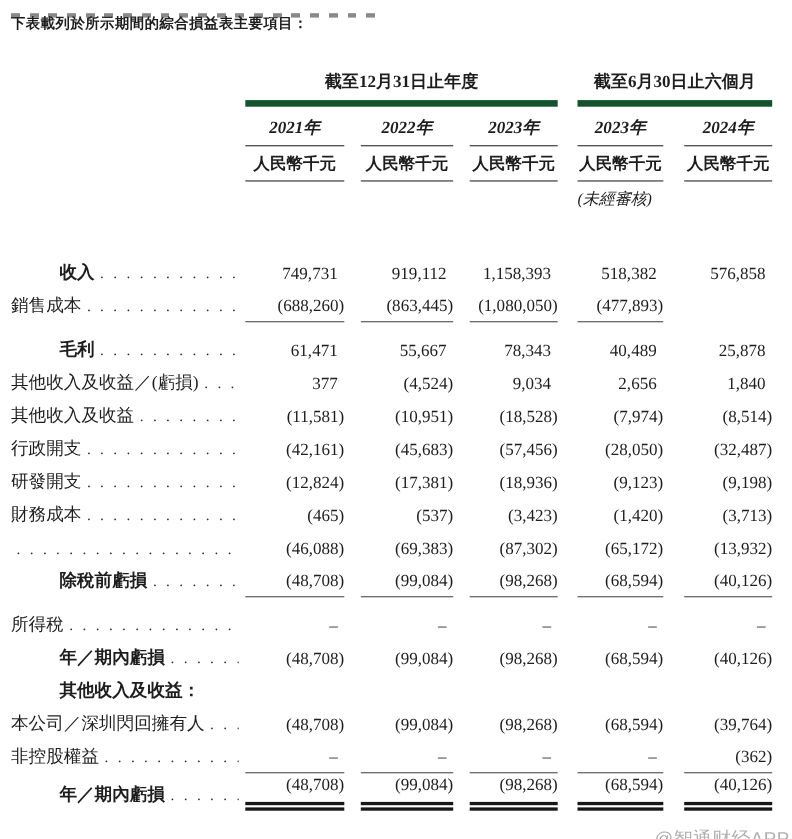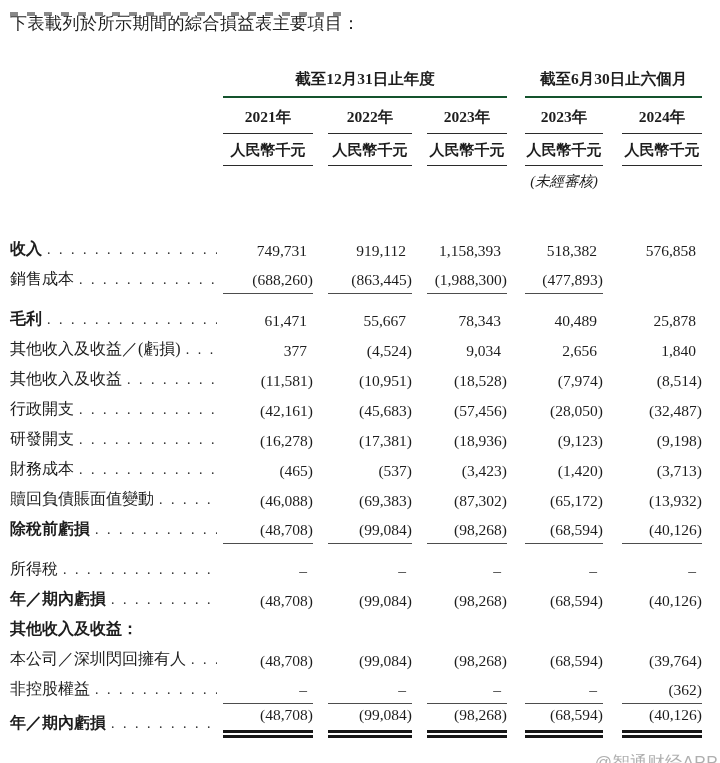--- a/index.html
+++ b/index.html
@@ -4,57 +4,57 @@
 <style>
   html,body{margin:0;padding:0;background:#ffffff;}
   body{width:720px;height:763px;overflow:hidden;
        font-family:"Liberation Serif","DejaVu Serif",serif;color:#1d1d1d;}
   .page{position:relative;width:720px;height:763px;padding:0 8px 0 10px;box-sizing:border-box;}
 
   .top-artifact{position:absolute;top:0;left:10px;width:340px;height:4px;
       background:repeating-linear-gradient(90deg,#3a3a3a 0 8px,transparent 8px 17px);
       opacity:.6;}
 
-  .intro{margin:12px 0 0 0;font-size:17px;font-weight:normal;letter-spacing:.5px;}
+  .intro{margin:12px 0 0 0;font-size:13px;font-weight:bold;letter-spacing:.5px;}
 
   .table{margin-top:34px;}
   .hrow,.trow{display:grid;grid-template-columns:213px 90px 99px 95px 96px 99px;}
 
   
   .groups .hg{font-weight:bold;font-size:15.5px;text-align:center;
-      border-bottom:2px solid #14532d;padding-bottom:6px;}
+      border-bottom:6px solid #14532d;padding-bottom:6px;}
   .g1{grid-column:2/5;}
   .g2{grid-column:5/7;margin-left:18px;}
 
   
   .c1{grid-column:2;}
   .c2{grid-column:3;padding-left:15px;}
   .c3{grid-column:4;padding-left:15px;}
   .c4{grid-column:5;padding-left:18px;}
   .c5{grid-column:6;padding-left:19px;}
 
-  .years{margin-top:9px;}
+  .years{margin-top:9px;font-style:italic;}
   .units{margin-top:7px;}
   .years .hd,.units .hd{text-align:center;font-weight:bold;
       border-bottom:1px solid #2b2b2b;padding-bottom:5px;}
   .years .hd{font-size:15.5px;}
   .units .hd{font-size:15px;}
 
   .unaudited{height:30px;}
-  .cu{grid-column:5;margin-left:18px;text-align:center;}
+  .cu{grid-column:5;margin-left:18px;}
   .unau{font-style:italic;font-size:14.5px;display:inline-block;padding-top:6px;}
 
   
   .rows{margin-top:38px;}
   .trow{height:30px;align-items:end;}
   .trow.gap-after{margin-bottom:10px;}
   .lab{grid-column:1;display:flex;align-items:baseline;font-size:16px;
        padding-bottom:4px;min-width:0;}
   .lab .lt{white-space:nowrap;}
-  .lab.b .lt{font-weight:bold;}
+  .lab.b .lt{font-weight:bold;margin-left:44px;}
   .leader{flex:1 1 auto;min-width:0;overflow:hidden;white-space:nowrap;
       margin:0 6px 0 5px;font-size:14px;letter-spacing:2.5px;color:#2a2a2a;}
   .val{text-align:right;font-size:15.5px;padding-bottom:4px;}
   .val.np{padding-right:6px;}
   .val.u1{border-bottom:1px solid #4d4d4d;}
   .val.u2{border-bottom:8px double #171717;padding-bottom:6px;}
   .trow.lastrow{height:34px;}
 
   .watermark{position:absolute;right:2px;bottom:1px;z-index:5;
       font-family:"Liberation Sans","DejaVu Sans",sans-serif;
@@ -142,21 +142,21 @@
             <span class="lt">銷售成本</span>
             <span class="leader">. . . . . . . . . . . . . . . . . . . . . . . . . . . . . . . . . . . . . . . . . . . . . . . . . . . . . . . . . . . . </span>
           </div>
           <div class="c1">
             <div class="val u1">(688,260)</div>
           </div>
           <div class="c2">
             <div class="val u1">(863,445)</div>
           </div>
           <div class="c3">
-            <div class="val u1">(1,988,300)</div>
+            <div class="val u1">(1,080,050)</div>
           </div>
           <div class="c4">
             <div class="val u1">(477,893)</div>
           </div>
         </div>
         <div class="trow">
           <div class="lab b">
             <span class="lt">毛利</span>
             <span class="leader">. . . . . . . . . . . . . . . . . . . . . . . . . . . . . . . . . . . . . . . . . . . . . . . . . . . . . . . . . . . . </span>
           </div>
@@ -238,21 +238,21 @@
           <div class="c5">
             <div class="val">(32,487)</div>
           </div>
         </div>
         <div class="trow">
           <div class="lab">
             <span class="lt">研發開支</span>
             <span class="leader">. . . . . . . . . . . . . . . . . . . . . . . . . . . . . . . . . . . . . . . . . . . . . . . . . . . . . . . . . . . . </span>
           </div>
           <div class="c1">
-            <div class="val">(16,278)</div>
+            <div class="val">(12,824)</div>
           </div>
           <div class="c2">
             <div class="val">(17,381)</div>
           </div>
           <div class="c3">
             <div class="val">(18,936)</div>
           </div>
           <div class="c4">
             <div class="val">(9,123)</div>
           </div>
@@ -276,21 +276,20 @@
           </div>
           <div class="c4">
             <div class="val">(1,420)</div>
           </div>
           <div class="c5">
             <div class="val">(3,713)</div>
           </div>
         </div>
         <div class="trow">
           <div class="lab">
-            <span class="lt">贖回負債賬面值變動</span>
             <span class="leader">. . . . . . . . . . . . . . . . . . . . . . . . . . . . . . . . . . . . . . . . . . . . . . . . . . . . . . . . . . . . </span>
           </div>
           <div class="c1">
             <div class="val">(46,088)</div>
           </div>
           <div class="c2">
             <div class="val">(69,383)</div>
           </div>
           <div class="c3">
             <div class="val">(87,302)</div>

